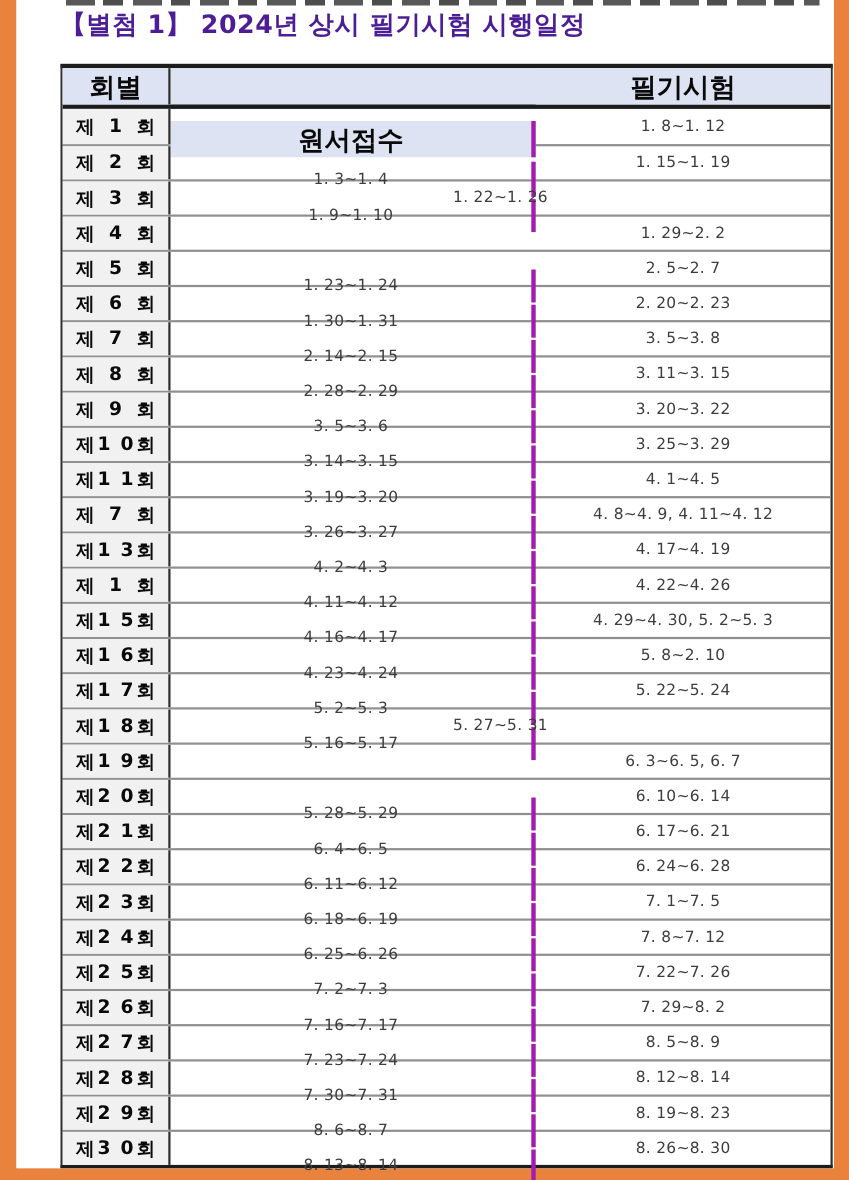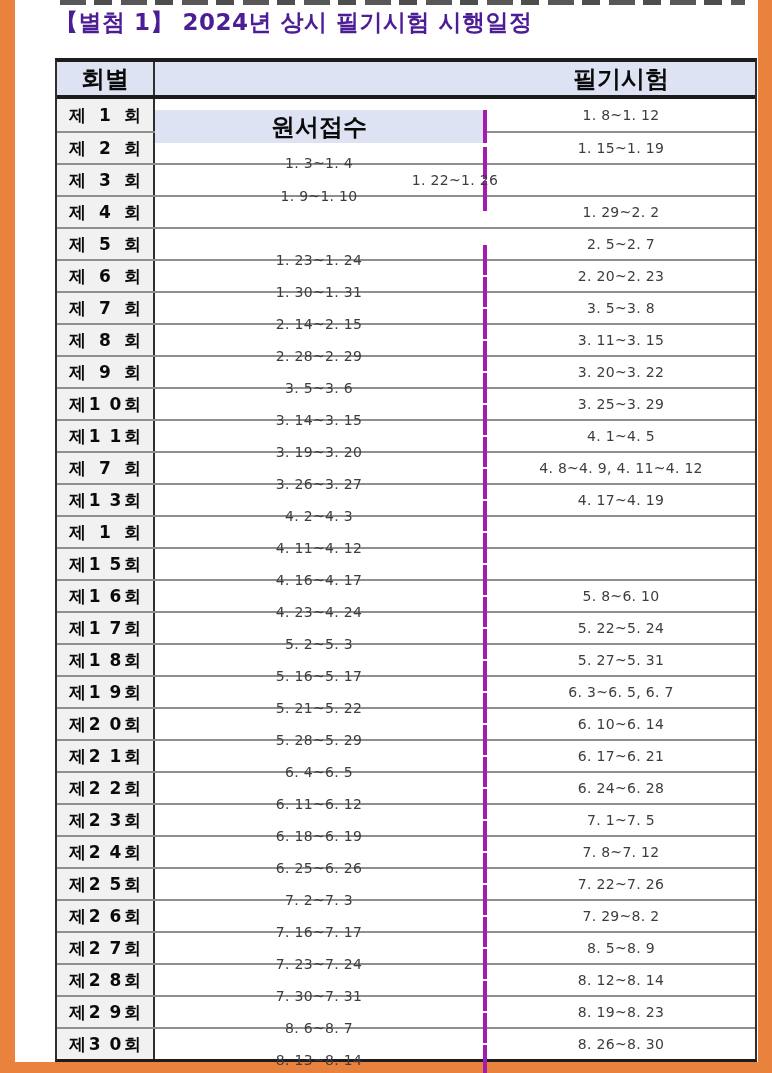--- a/index.html
+++ b/index.html
@@ -282,48 +282,54 @@
     <div class="cell c-round">
       <div class="round-label">
         <span>제</span>
         <span class="round-num">1</span>
         <span>회</span>
       </div>
     </div>
     <div class="cell c-app">
       <span class="date-text">4. 16~4. 17</span>
     </div>
+    <div class="cell c-exam">
+      <span class="date-text">4. 22~4. 26</span>
+    </div>
   </div>
 
   <div class="t-row">
     <div class="cell c-round">
       <div class="round-label">
         <span>제</span>
         <span class="round-num">15</span>
         <span>회</span>
       </div>
     </div>
     <div class="cell c-app">
       <span class="date-text">4. 23~4. 24</span>
     </div>
+    <div class="cell c-exam">
+      <span class="date-text">4. 29~4. 30, 5. 2~5. 3</span>
+    </div>
   </div>
 
   <div class="t-row">
     <div class="cell c-round">
       <div class="round-label">
         <span>제</span>
         <span class="round-num">16</span>
         <span>회</span>
       </div>
     </div>
     <div class="cell c-app">
       <span class="date-text">5. 2~5. 3</span>
     </div>
     <div class="cell c-exam">
-      <span class="date-text">5. 8~6. 10</span>
+      <span class="date-text">5. 8~2. 10</span>
     </div>
   </div>
 
   <div class="t-row">
     <div class="cell c-round">
       <div class="round-label">
         <span>제</span>
         <span class="round-num">17</span>
         <span>회</span>
       </div>
@@ -337,23 +343,20 @@
   </div>
 
   <div class="t-row">
     <div class="cell c-round">
       <div class="round-label">
         <span>제</span>
         <span class="round-num">18</span>
         <span>회</span>
       </div>
     </div>
-    <div class="cell c-app">
-      <span class="date-text">5. 21~5. 22</span>
-    </div>
     <div class="cell c-exam">
       <span class="date-text">5. 27~5. 31</span>
     </div>
   </div>
 
   <div class="t-row">
     <div class="cell c-round">
       <div class="round-label">
         <span>제</span>
         <span class="round-num">19</span>

